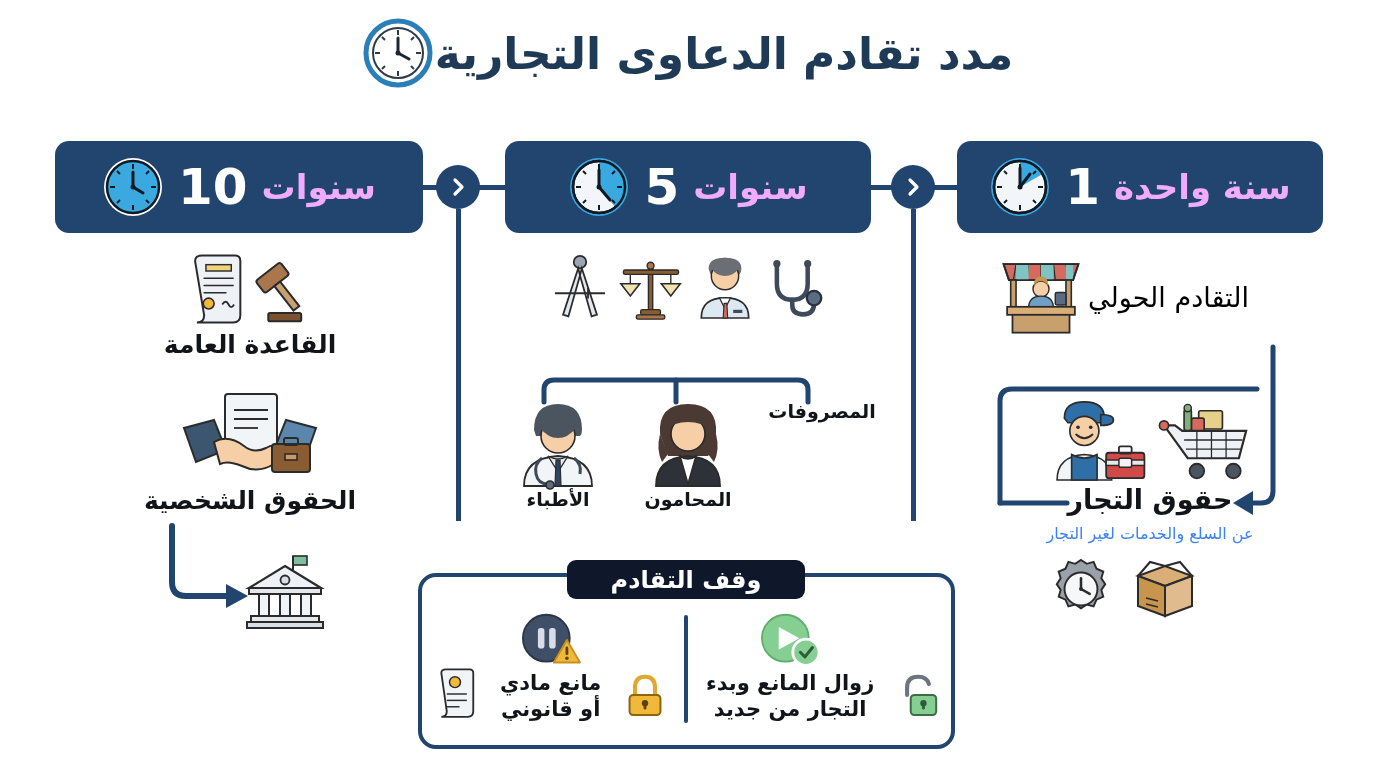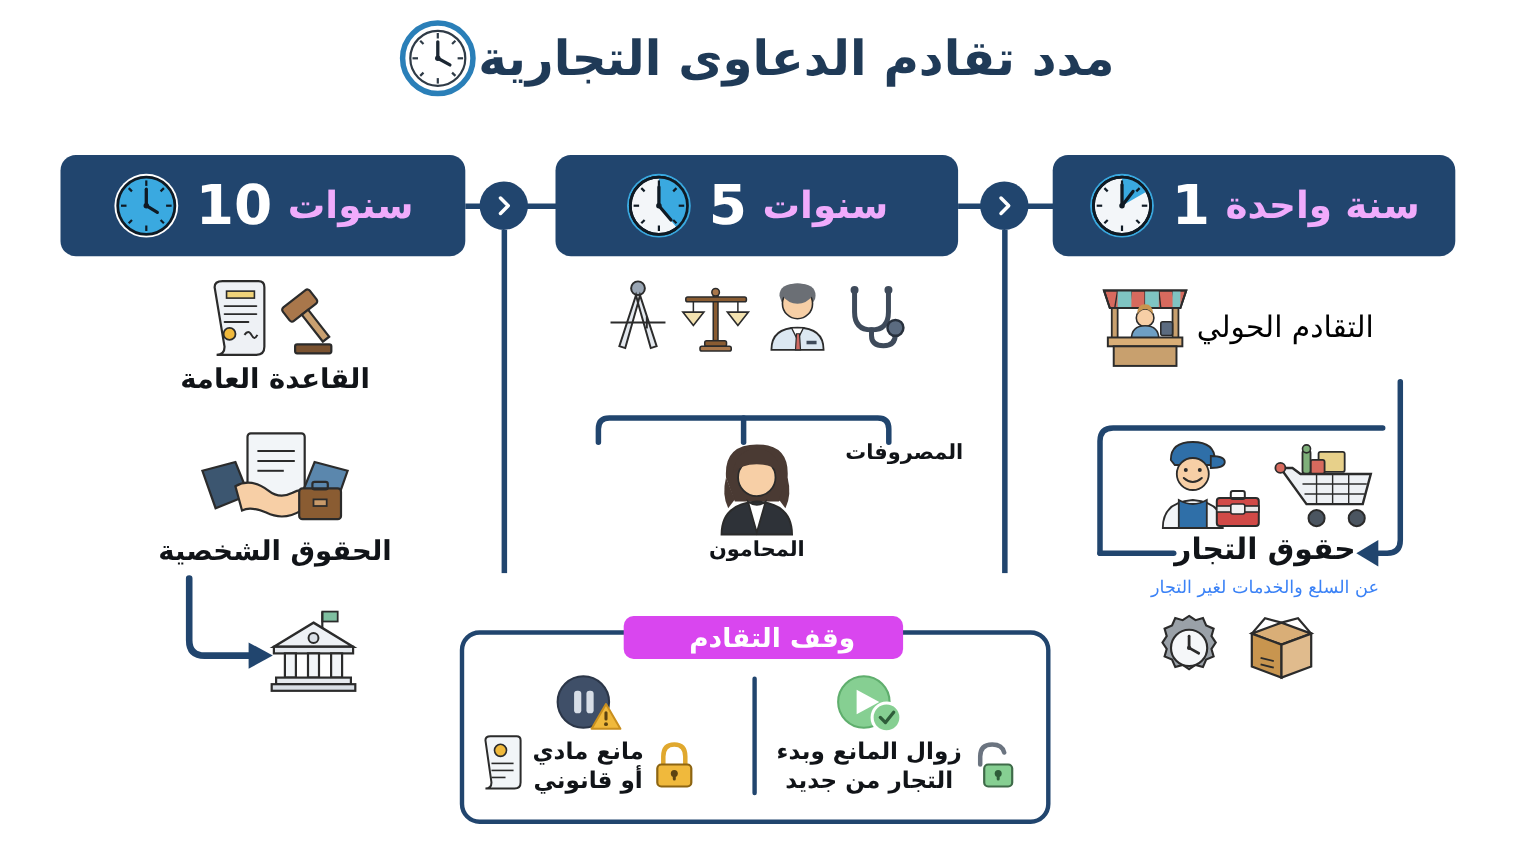--- a/index.html
+++ b/index.html
@@ -67,27 +67,27 @@
 
   .small-lbl{font-size:19px;font-weight:bold;color:#111418;direction:rtl;white-space:nowrap;}
 
   
   #stop-panel{
     position:absolute;left:418px;top:573px;width:537px;height:176px;
     border:4px solid #21456e;border-radius:18px;background:#ffffff;box-sizing:border-box;
   }
   #stop-badge{
     position:absolute;left:567px;top:560px;width:238px;height:39px;
-    background:#d946ef;border-radius:9px;
-    display:flex;align-items:center;justify-content:center;padding-left:16px;
+    background:#0f172a;border-radius:9px;
+    display:flex;align-items:center;justify-content:center;
   }
   #stop-badge span{font-size:24px;font-weight:bold;color:#ffffff;direction:rtl;}
   #stop-divider{position:absolute;left:684px;top:615px;width:4px;height:108px;background:#21456e;border-radius:2px;}
 
-  .stop-item{position:absolute;display:flex;flex-direction:row-reverse;align-items:flex-start;gap:8px;}
+  .stop-item{position:absolute;display:flex;flex-direction:row-reverse;align-items:flex-start;gap:24px;}
   .stop-item .txt{
     font-size:21px;font-weight:bold;color:#111418;direction:rtl;text-align:center;line-height:1.25;
   }
 
   svg{display:block;overflow:visible;}
   .nofill{fill:none;}
 </style>
 </head>
 <body>
 
@@ -350,20 +350,36 @@
         <path d="M24 30 q4 -22 22 -22 q18 0 22 22 q-8 -8 -22 -8 q-14 0 -22 8 z" fill="#4a3a33"></path>
         <path d="M18 34 q-4 16 2 28 L26 54 Z" fill="#4a3a33"></path>
         <path d="M74 34 q4 16 -2 28 L66 54 Z" fill="#4a3a33"></path>
         <path d="M14 86 q0 -28 32 -30 q32 2 32 30 z" fill="#2e3238" stroke="#2b2b2b" stroke-width="1.8"></path>
         <path d="M38 56 L46 84 L54 56 q-8 6 -16 0 z" fill="#ffffff" stroke="#2b2b2b" stroke-width="1.6"></path>
       </svg>
     </div>
     <div class="small-lbl">المحامون</div>
   </div>
 
+  <div class="blk" style="left:498px;top:400px;width:120px;">
+    <div>
+      <svg viewBox="0 0 92 88" width="92" height="88">
+        <path d="M22 30 q0 -26 24 -26 q24 0 24 26 q0 4 -2 6 l-44 0 z" fill="#4b5560"></path>
+        <circle cx="46" cy="36" r="17" fill="#f7cfa6" stroke="#2b2b2b" stroke-width="1.6"></circle>
+        <path d="M28 28 q8 10 18 10 q10 0 18 -10 q-2 -20 -18 -20 q-16 0 -18 20 z" fill="#4b5560"></path>
+        <path d="M12 86 q0 -28 34 -30 q34 2 34 30 z" fill="#f2f5f8" stroke="#2b2b2b" stroke-width="1.8"></path>
+        <path d="M36 56 L46 72 L56 56 q-10 6 -20 0 z" fill="#e7edf3" stroke="#2b2b2b" stroke-width="1.4"></path>
+        <path d="M44 60 L48 60 L49 86 L43 86 Z" fill="#2c4560" stroke="#2b2b2b" stroke-width="1.2"></path>
+        <path d="M30 58 q-8 6 -6 16 q2 10 12 10" class="nofill" stroke="#3e4a5a" stroke-width="3"></path>
+        <circle cx="38" cy="85" r="4" fill="#5b6b80" stroke="#2b2b2b" stroke-width="1.6"></circle>
+        <path d="M62 58 q8 6 6 16" class="nofill" stroke="#3e4a5a" stroke-width="3"></path>
+      </svg>
+    </div>
+    <div class="small-lbl">الأطباء</div>
+  </div>
 
   <div style="position:absolute;left:1000px;top:258px;width:320px;display:flex;flex-direction:row-reverse;align-items:center;justify-content:flex-start;gap:6px;">
     <div>
       <svg viewBox="0 0 92 86" width="82" height="78">
         <path d="M4 6 L88 6 L82 24 L10 24 Z" fill="#d76a5e" stroke="#2b2b2b" stroke-width="2"></path>
         <g stroke="#2b2b2b" stroke-width="1.4">
           <line x1="18" y1="6" x2="15" y2="24"></line>
             <line x1="32" y1="6" x2="30" y2="24"></line>
           <line x1="46" y1="6" x2="46" y2="24"></line>
             <line x1="60" y1="6" x2="62" y2="24"></line>

